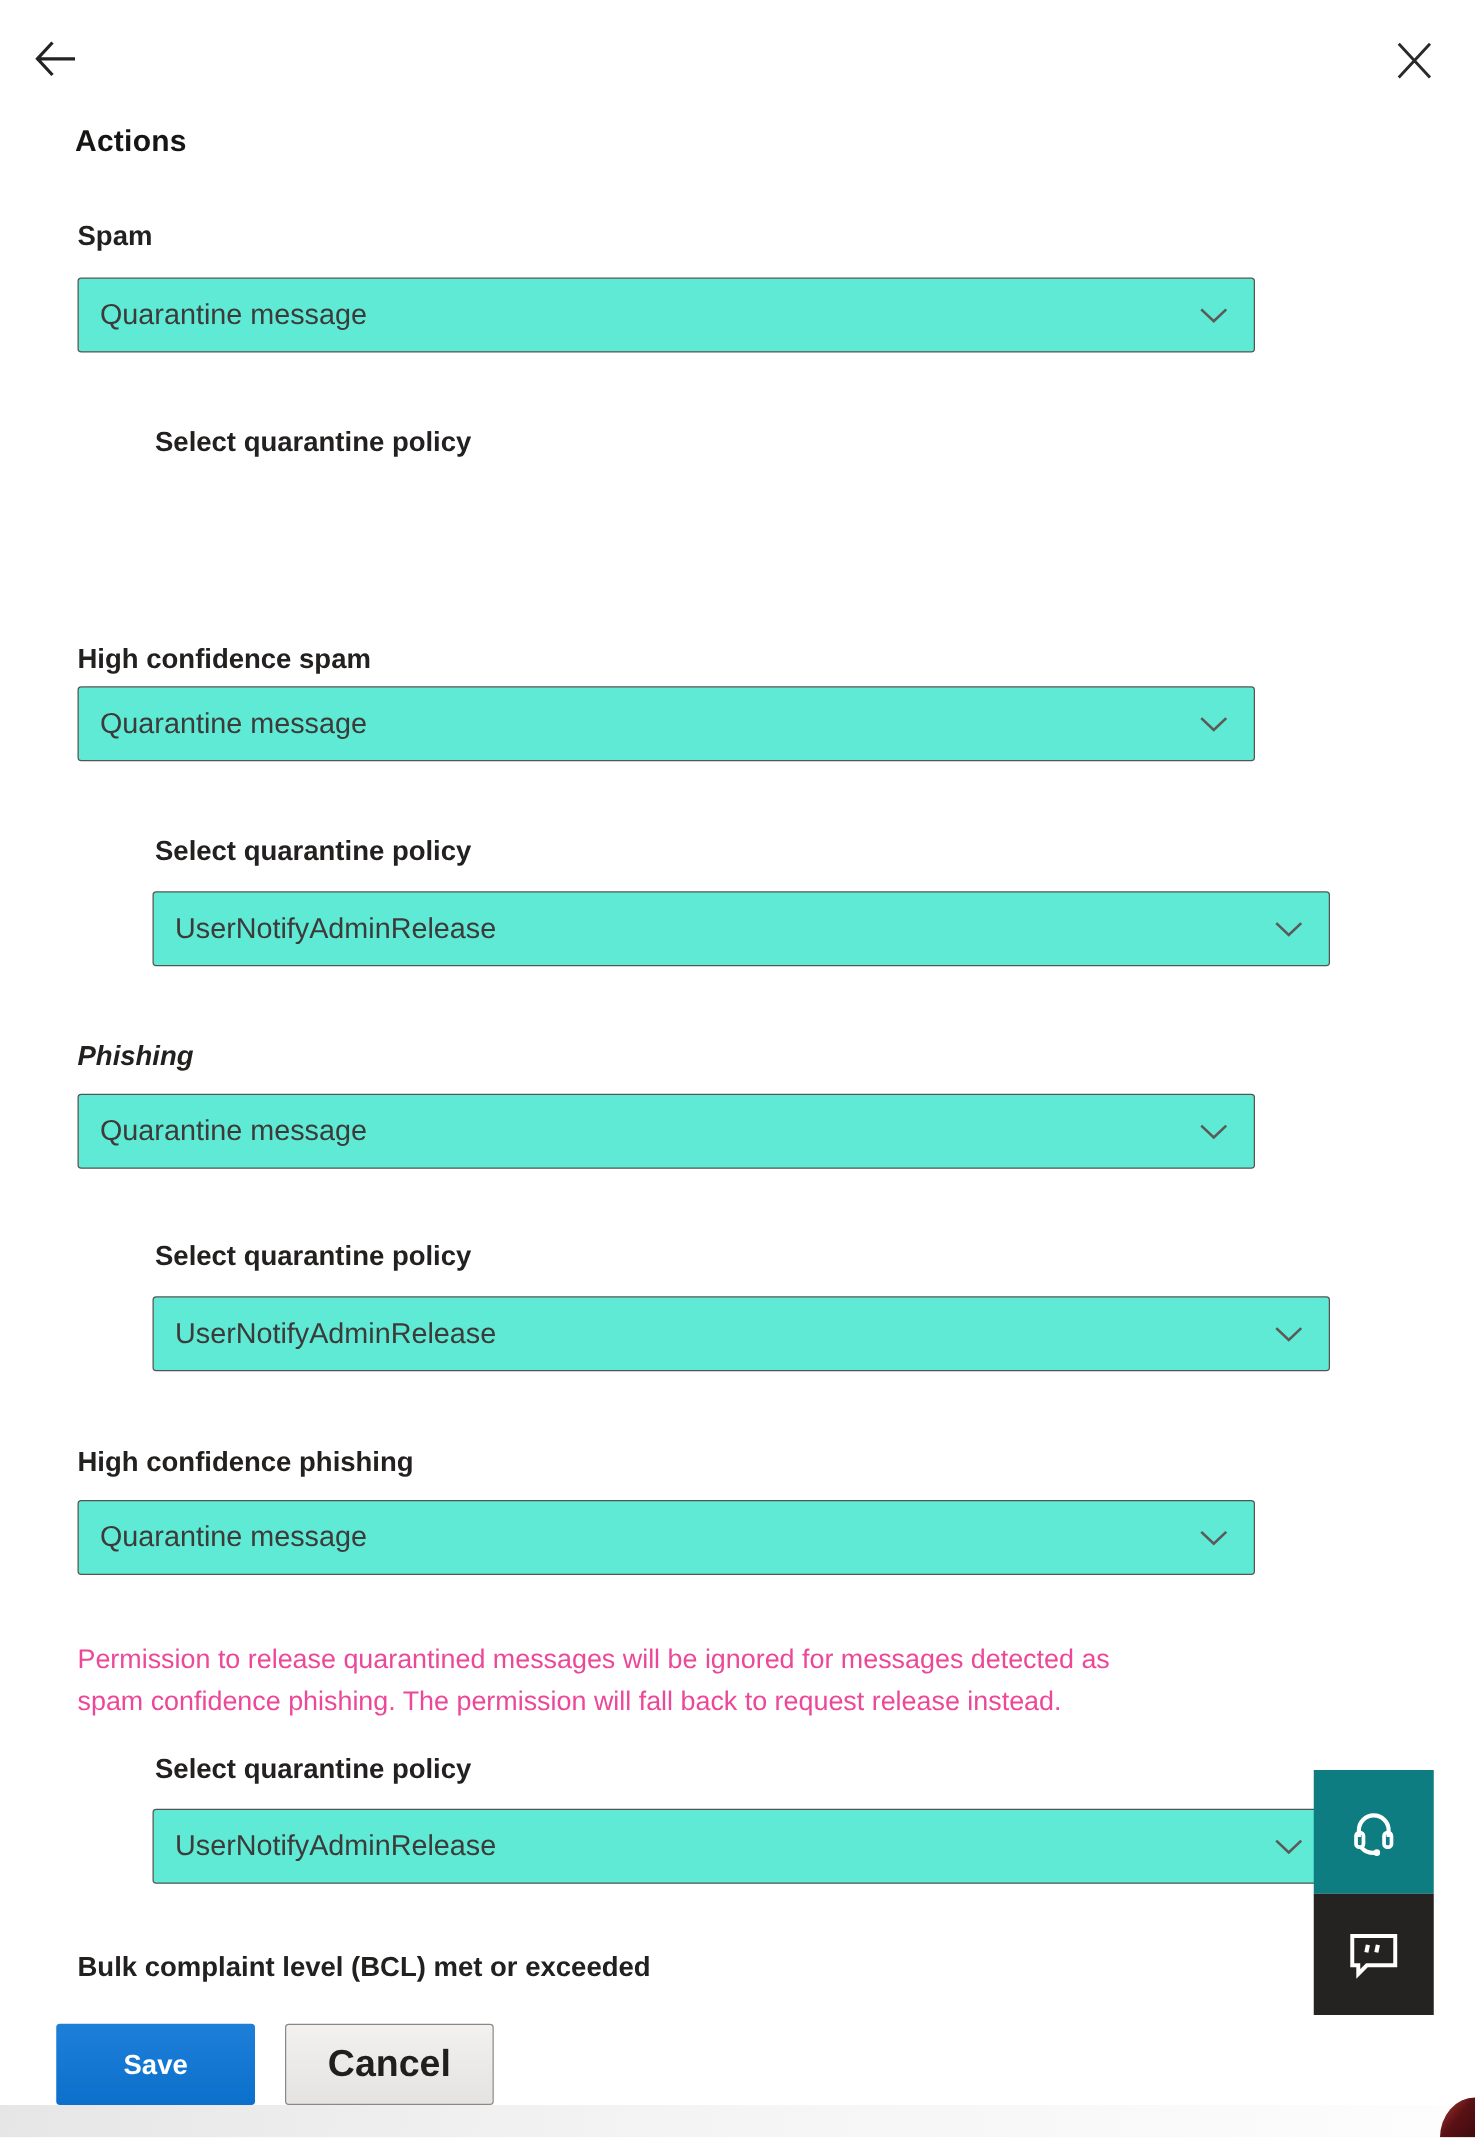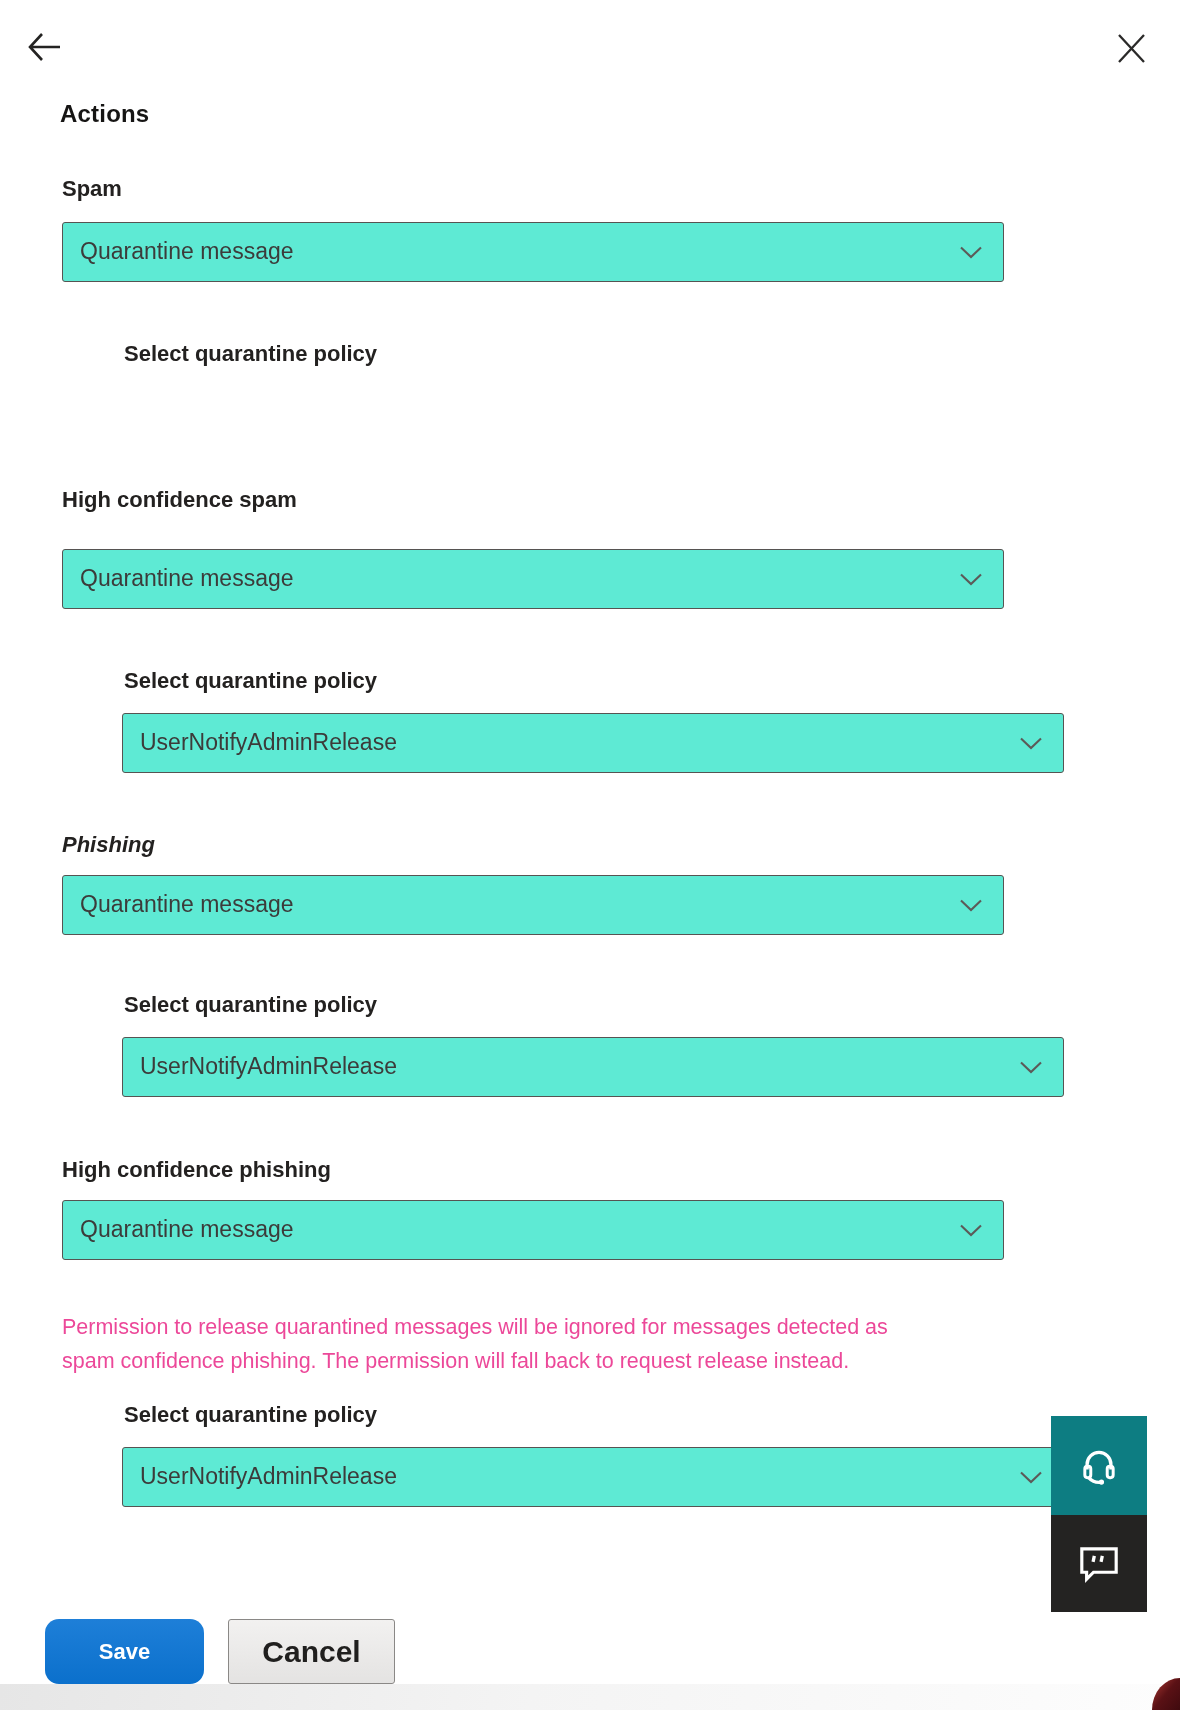--- a/index.html
+++ b/index.html
@@ -10,34 +10,34 @@
   .iconbtn{position:absolute;background:transparent;border:none;padding:0;cursor:pointer;line-height:0;}
   #back-btn{left:25px;top:28px;width:38px;height:38px;}
   #close-btn{left:1114px;top:31px;width:34px;height:34px;}
   #title{position:absolute;left:60px;top:100px;font-size:24px;font-weight:700;color:#161514;letter-spacing:.2px;}
   .flabel{position:absolute;font-size:22px;font-weight:600;color:#232120;white-space:nowrap;}
   .dd{position:absolute;width:942px;height:60px;background:#5eead4;border:1.5px solid #565452;border-radius:3px;box-sizing:border-box;cursor:pointer;}
   .dd .val{position:absolute;left:17px;top:0;height:57px;line-height:57px;font-size:23px;color:#3c3b3a;white-space:nowrap;}
   .dd .chev{position:absolute;right:20px;top:23px;}
   #lbl1{left:62px;top:176px;}   #dd1{left:62px;top:222px;}
   #lbl2{left:124px;top:341px;}  #dd2{left:122px;top:386px;}
-  #lbl3{left:62px;top:487px;}   #dd3{left:62px;top:549px;}
+  #lbl3{left:62px;top:514px;}   #dd3{left:62px;top:549px;}
   #lbl4{left:124px;top:668px;}  #dd4{left:122px;top:713px;}
   #lbl5{left:62px;top:832px;font-style:italic;}   #dd5{left:62px;top:875px;}
   #lbl6{left:124px;top:992px;}  #dd6{left:122px;top:1037px;}
   #lbl7{left:62px;top:1157px;}  #dd7{left:62px;top:1200px;}
   #note{position:absolute;left:62px;top:1310px;width:1110px;font-size:21.5px;line-height:34px;color:#ec4899;}
   #lbl8{left:124px;top:1402px;} #dd8{left:122px;top:1447px;}
   #bulk-label{left:62px;top:1561px;}
   #help-btn{position:absolute;left:1051px;top:1416px;width:96px;height:99px;background:#0d7d82;border:none;cursor:pointer;line-height:0;}
   #feedback-btn{position:absolute;left:1051px;top:1515px;width:96px;height:97px;background:#242322;border:none;cursor:pointer;line-height:0;}
   #help-btn svg,#feedback-btn svg{position:absolute;left:50%;top:50%;transform:translate(-50%,-50%);}
   #bottom-strip{position:absolute;left:0;top:1684px;width:1180px;height:26px;
     background:linear-gradient(100deg,#e6e6e6,#f4f4f4 45%,#fdfdfd);}
-  #save-btn{position:absolute;left:45px;top:1619px;width:159px;height:65px;border:none;border-radius:14px;
+  #save-btn{position:absolute;left:45px;top:1619px;width:159px;height:65px;border:none;border-radius:3px;
     background:linear-gradient(#1e7fd8,#0b70cc);color:#ffffff;font-family:inherit;
     font-size:22px;font-weight:600;cursor:pointer;}
   #cancel-btn{position:absolute;left:228px;top:1619px;width:167px;height:65px;border:1.5px solid #8a8886;border-radius:3px;
     background:linear-gradient(#f2f1f0,#e4e3e2);color:#201f1e;font-family:inherit;
     font-size:30px;font-weight:600;cursor:pointer;box-sizing:border-box;}
   #corner-decoration{position:absolute;right:0;bottom:0;width:28px;height:32px;
     border-radius:100% 0 0 0;background:linear-gradient(130deg,#a53530 8%,#5a1115 50%,#3f0a0e);}
 </style>
 </head>
 <body>
@@ -114,20 +114,21 @@
   </div>
 
   <div class="flabel" id="lbl8">Select quarantine policy</div>
   <div class="dd" id="dd8">
     <span class="val">UserNotifyAdminRelease</span>
     <svg class="chev" width="24" height="13" viewBox="0 0 24 13">
         <path d="M2 1.5 L12 11 L22 1.5" fill="none" stroke="#5c5a58" stroke-width="2.1"></path>
       </svg>
   </div>
 
+  <div class="flabel" id="bulk-label">Bulk complaint level (BCL) met or exceeded</div>
 
   <button id="help-btn">
     <svg width="42" height="44" viewBox="0 0 24 25">
       <path d="M5.2 14.5 v-3 a6.8 6.8 0 0 1 13.6 0 v3" fill="none" stroke="#ffffff" stroke-width="1.9"></path>
       <rect x="3.9" y="12.6" width="3.4" height="6.6" rx="1.5" fill="none" stroke="#ffffff" stroke-width="1.7"></rect>
       <rect x="16.7" y="12.6" width="3.4" height="6.6" rx="1.5" fill="none" stroke="#ffffff" stroke-width="1.7"></rect>
       <path d="M6.4 19.4 q2.2 2.6 6.2 2.4" fill="none" stroke="#ffffff" stroke-width="1.9"></path>
       <circle cx="13.4" cy="21.7" r="1.5" fill="#ffffff"></circle>
     </svg>
   </button>

